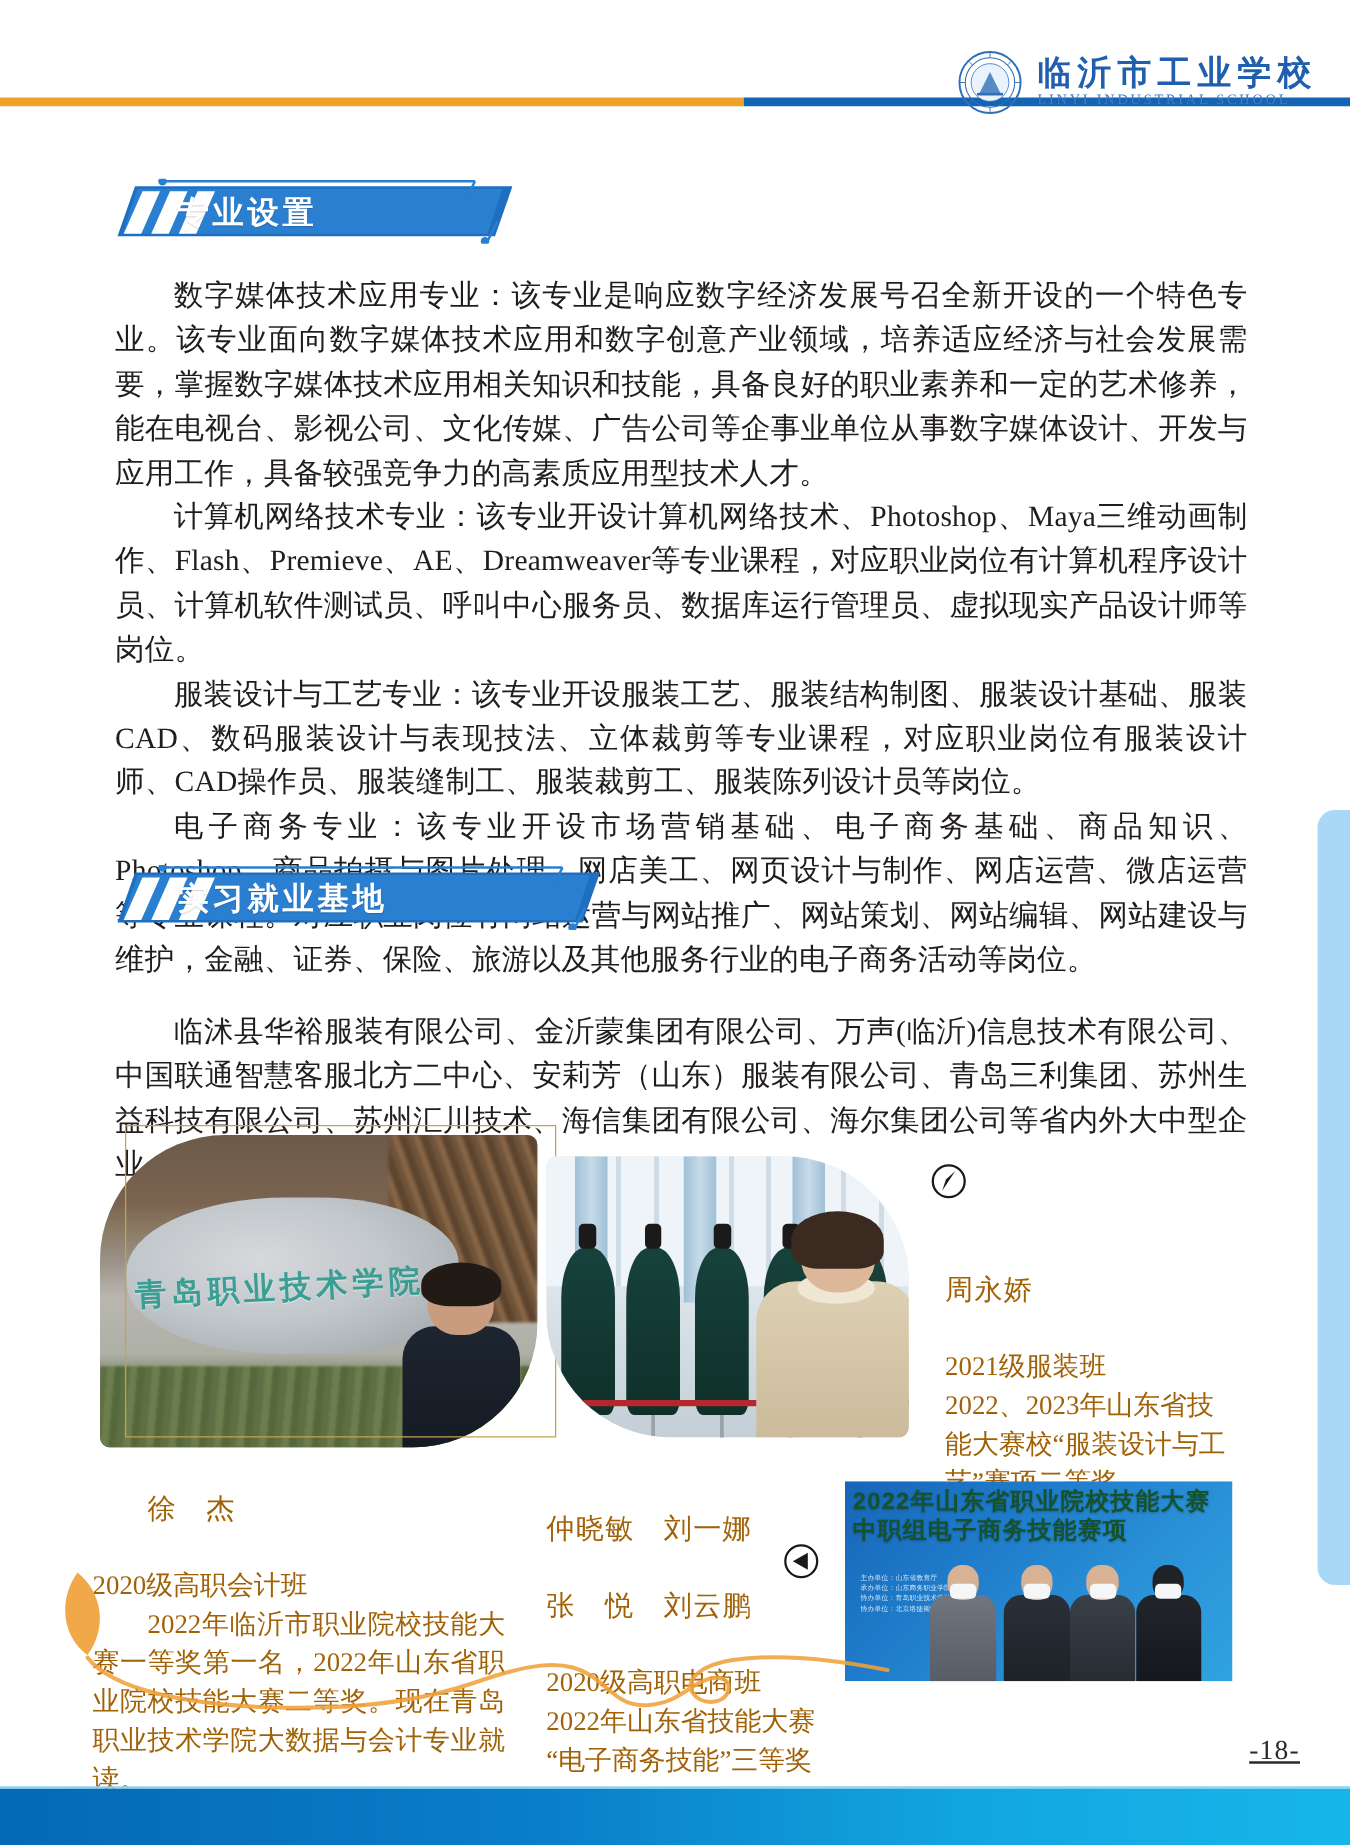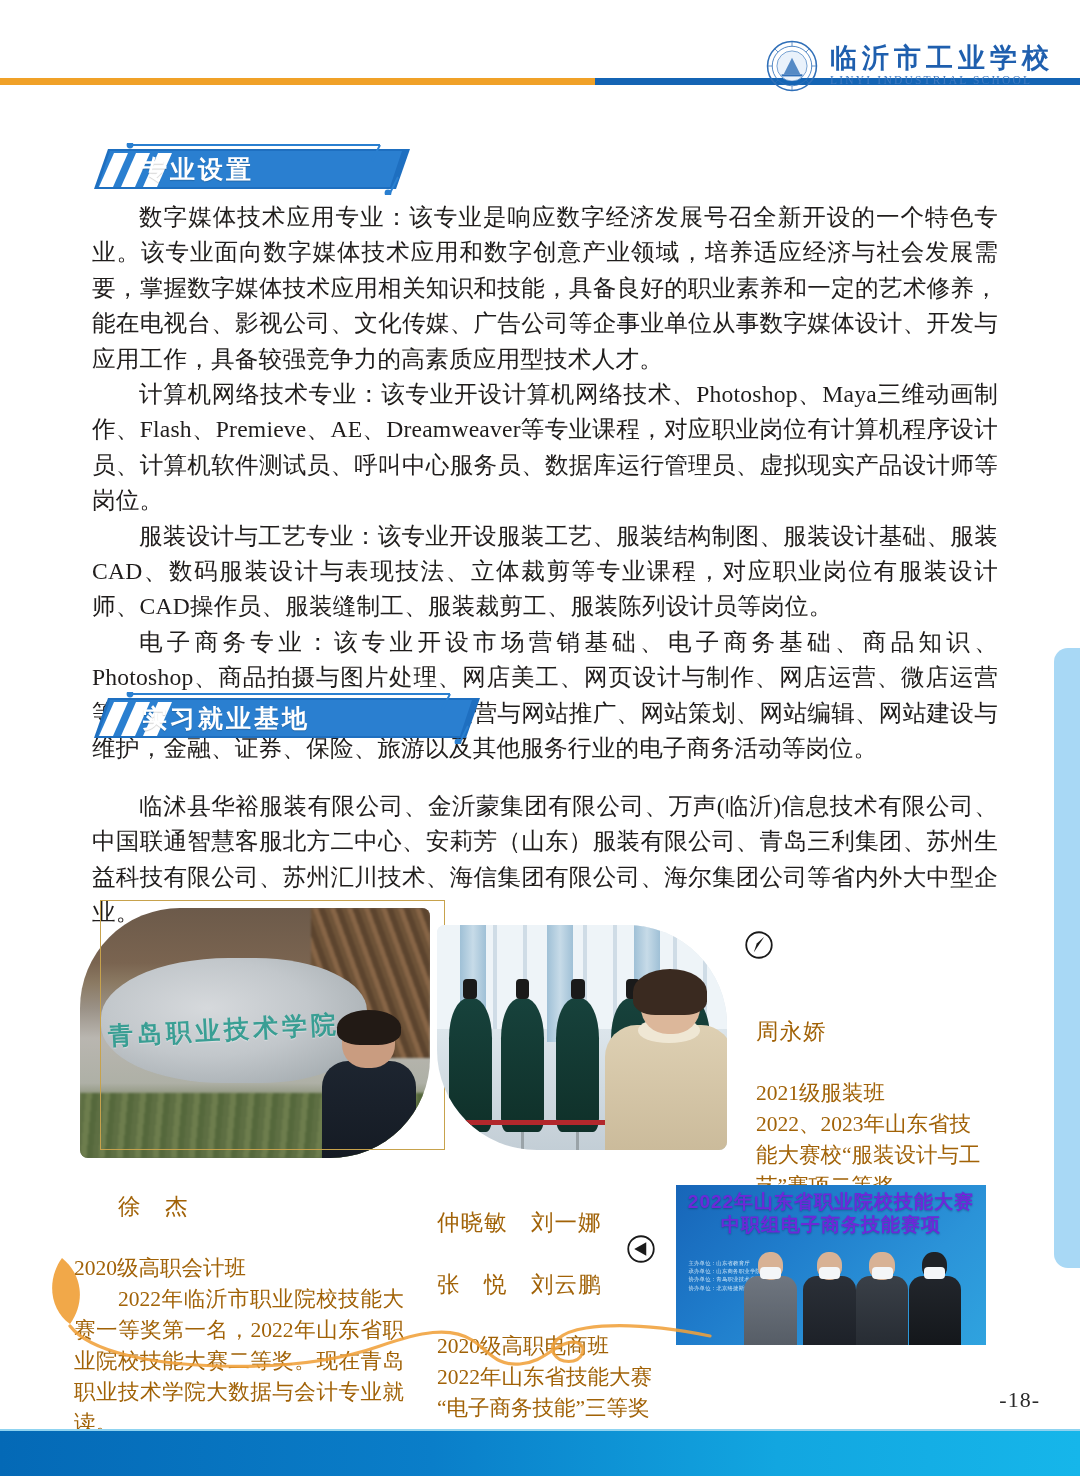--- a/index.html
+++ b/index.html
@@ -39,21 +39,21 @@
     display:flex; align-items:center;
     font-family:"Liberation Sans","DejaVu Sans",sans-serif;
     font-size:25px; font-weight:700; color:#ffffff; letter-spacing:3px;
     white-space:nowrap;
     text-shadow:0 1px 1px rgba(0,0,0,.18);
   }
   #banner-majors   { left:80px;  top:143px;  width:330px; }
   #banner-internship { left:80px; top:692px; width:400px; }
 
   
-  .body-col { position:absolute; left:92px; width:906px; }
+  .body-col { position:absolute; left:92px; width:906px;margin-top:20px; }
   p.para {
     margin:0 0 0 0;
     font-family:"Liberation Serif","DejaVu Serif",serif;
     font-size:23.6px;
     line-height:35.4px;
     color:#201d1c;
     text-indent:47px;
     text-align:justify;
     text-justify:inter-ideograph;
     letter-spacing:0.2px;
@@ -115,22 +115,22 @@
   .person-b .head { position:absolute; left:28%; top:2%; width:46%; height:32%; background:#dcb79a; border-radius:46% 46% 46% 46%; }
   .person-b .hair { position:absolute; left:22%; top:-3%; width:58%; height:26%; background:#3a2a20; border-radius:50% 50% 30% 30%; }
   .person-b .coat { position:absolute; left:0; top:29%; width:100%; height:71%; background:linear-gradient(180deg,#ded0b3,#cbbb9b); border-radius:32px 32px 0 0; }
   .person-b .collar { position:absolute; left:26%; top:25%; width:48%; height:14%; background:#efe7d4; border-radius:50%; }
 
   
   .ecom-bg { position:absolute; inset:0; background:linear-gradient(135deg,#1765b8 0%,#1f7ccb 35%,#2b93d8 70%,#2fa3df 100%); }
   .ecom-title {
     position:absolute; left:2%; top:3%; width:96%;
     font-family:"Liberation Sans","DejaVu Sans",sans-serif;
-    color:#6d28d9; font-size:19px; font-weight:700; line-height:1.22;
-    text-align:center; letter-spacing:1px; text-shadow:0 1px 2px rgba(0,0,0,.25);
+    color:#14532d; font-size:19px; font-weight:700; line-height:1.22;
+    letter-spacing:1px; text-shadow:0 1px 2px rgba(0,0,0,.25);
   }
   .ecom-sub {
     position:absolute; left:4%; top:46%; width:48%;
     font-family:"Liberation Sans","DejaVu Sans",sans-serif;
     color:#cfe6f7; font-size:5.4px; line-height:1.55; letter-spacing:.2px;
   }
   .grp { position:absolute; bottom:0; width:17%; height:58%; }
   .grp .head { position:absolute; left:26%; top:0; width:48%; height:30%; border-radius:45%; }
   .grp .mask { position:absolute; left:30%; top:16%; width:40%; height:13%; background:#f4f6f8; border-radius:4px; }
   .grp .body { position:absolute; left:0; top:26%; width:100%; height:74%; border-radius:14px 14px 0 0; }
@@ -168,21 +168,21 @@
   #bottom-bar {
     position:absolute; left:0; bottom:0; width:1080px; height:45px;
     background:linear-gradient(90deg,#0469b6 0%,#0a7ec9 40%,#12a6e0 72%,#16b6ea 100%);
   }
   #bottom-hairline { position:absolute; left:0; bottom:45px; width:1080px; height:2px; background:#8fd3f0; }
 
   
   #page-number {
     position:absolute; right:40px; bottom:63px;
     font-family:"Liberation Serif","DejaVu Serif",serif;
-    font-size:22px; color:#2a2a2a; letter-spacing:1px;
+    font-size:22px; color:#2a2a2a; letter-spacing:1px;text-decoration:underline;
   }
 </style>
 </head>
 <body>
 
 <div class="top-rule">
   <div class="orange"></div>
   <div class="blue"></div>
 </div>
 

